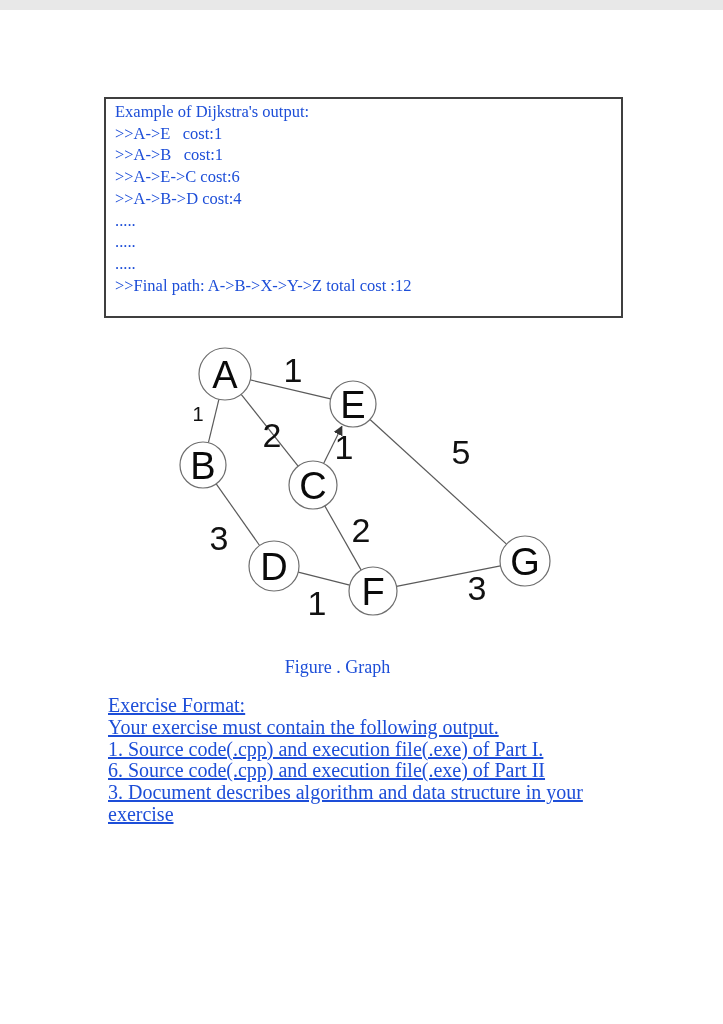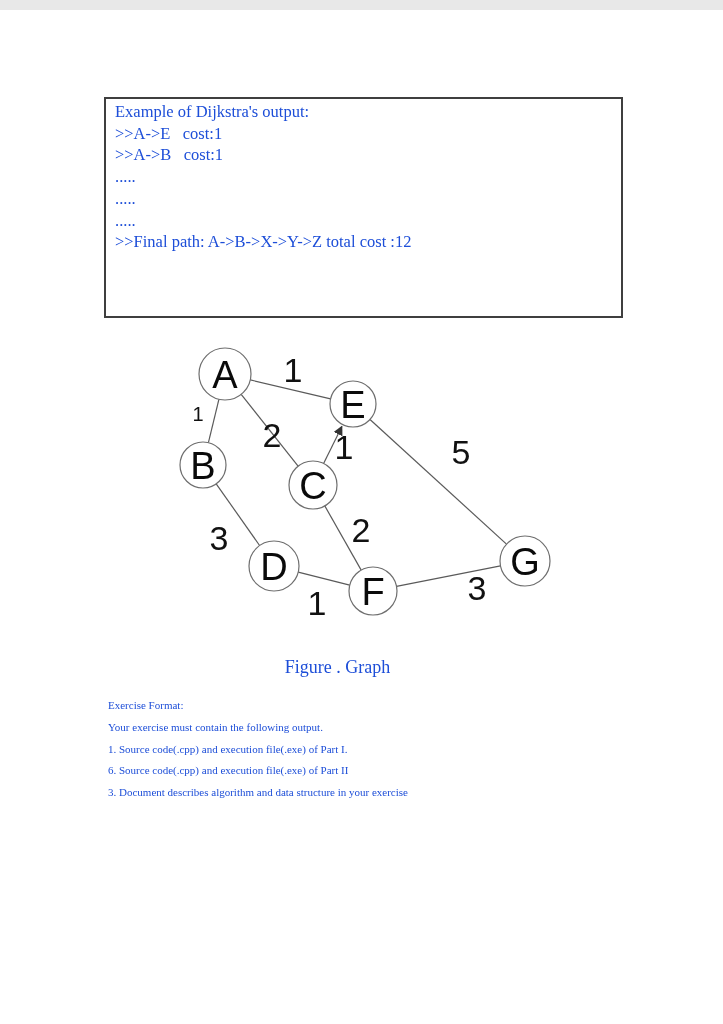--- a/index.html
+++ b/index.html
@@ -55,33 +55,36 @@
     top: 647px;
     width: 175px;
     text-align: center;
     font-size: 18px;
   }
   .exercise-block {
     position: absolute;
     left: 108px;
     top: 685px;
     width: 520px;
-    font-size: 11px;
+    font-size: 20px;
     line-height: 21.8px;
+    text-decoration: underline;
   }
 </style>
 </head>
 <body>
 
 <div class="page">
 
   <div class="output-box">
     <div class="box-line">Example of Dijkstra's output:</div>
     <div class="box-line">&gt;&gt;A-&gt;E   cost:1</div>
     <div class="box-line">&gt;&gt;A-&gt;B   cost:1</div>
+    <div class="box-line">&gt;&gt;A-&gt;E-&gt;C cost:6</div>
+    <div class="box-line">&gt;&gt;A-&gt;B-&gt;D cost:4</div>
     <div class="box-line">.....</div>
     <div class="box-line">.....</div>
     <div class="box-line">.....</div>
     <div class="box-line">&gt;&gt;Final path: A-&gt;B-&gt;X-&gt;Y-&gt;Z total cost :12</div>
   </div>
 
   <svg id="graph-svg" class="graph-svg" viewBox="0 0 723 1024" xmlns="http://www.w3.org/2000/svg">
     <defs>
       <marker id="arrowhead" viewBox="0 0 10 10" refX="9" refY="5" markerWidth="8" markerHeight="8" orient="auto">
         <path d="M0,0 L10,5 L0,10 Z" fill="#333333"></path>

